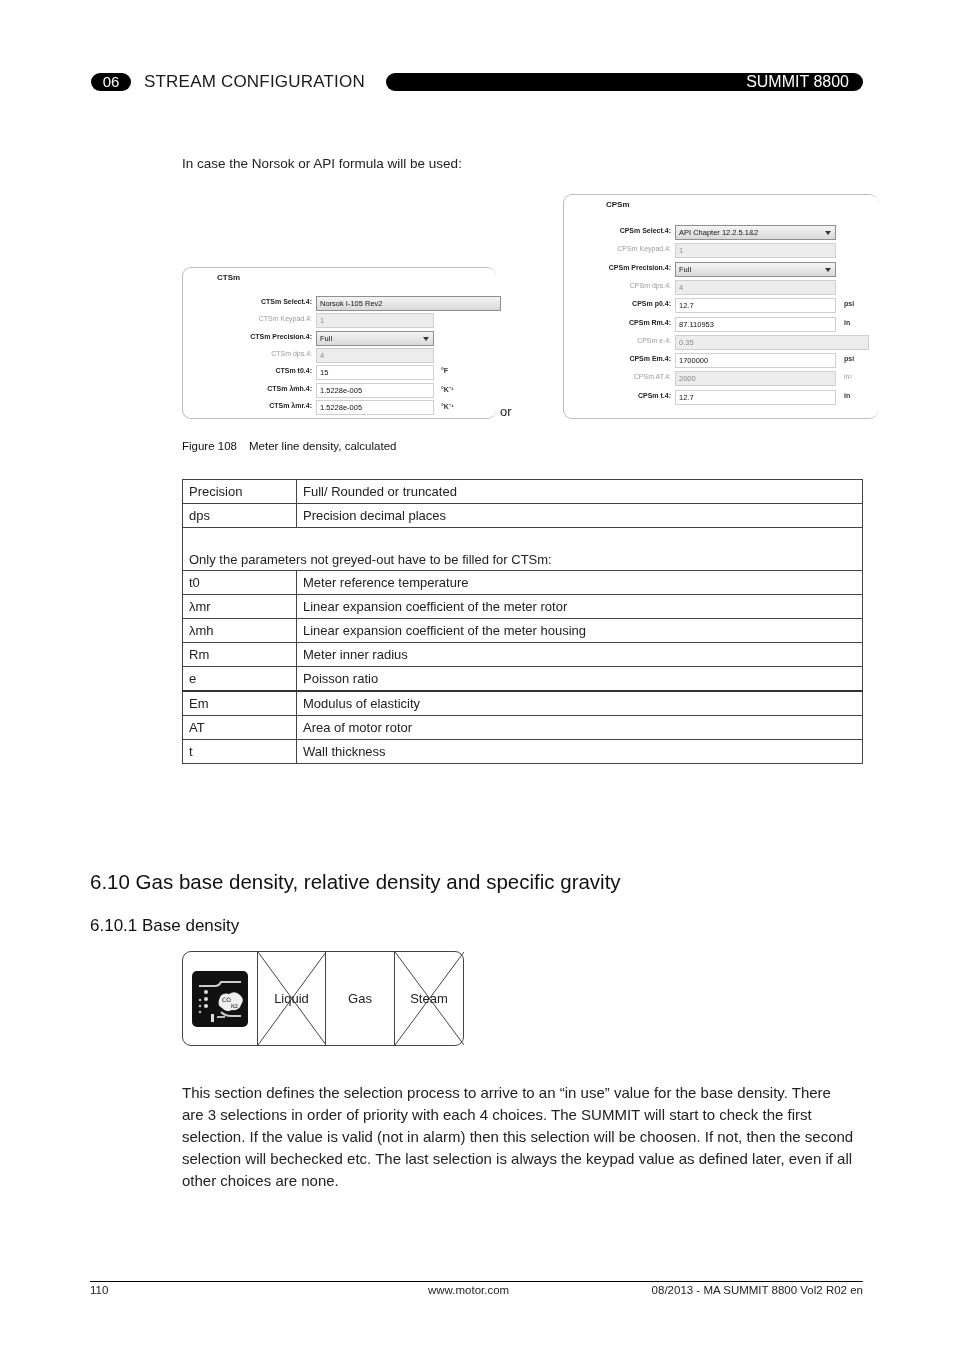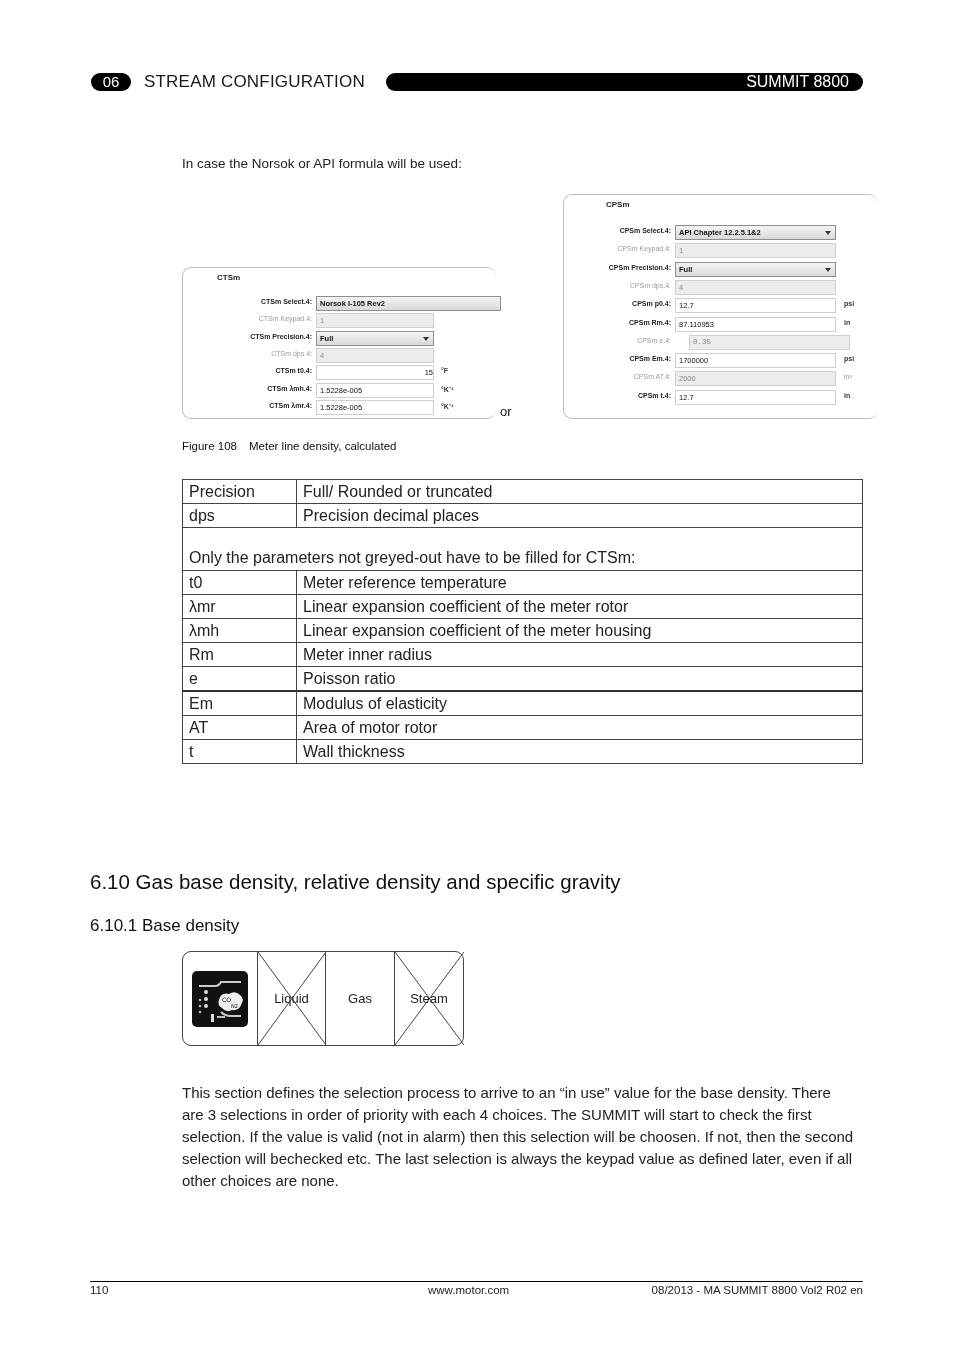--- a/index.html
+++ b/index.html
@@ -14,31 +14,31 @@
   .intro { left:182px; top:156px; font-size:13.5px; font-family:"Liberation Sans", sans-serif; color:#222; }
 
   
   .panel { background:#fff; border:1px solid #bdbdbd; box-sizing:border-box; font-family:"Liberation Sans", sans-serif; }
   .panel-title { position:absolute; font-size:8px; font-weight:bold; color:#222; }
   .prow { position:absolute; height:15px; }
   .plabel { position:absolute; right:0; top:2px; font-size:7px; font-weight:bold; color:#222; white-space:nowrap; text-align:right; }
   .plabel.grey { color:#9a9a9a; font-weight:normal; }
   .pfield { position:absolute; top:0; height:15px; border:1px solid #cfcfcf; background:#fff; box-sizing:border-box; font-size:7.5px; line-height:13px; padding-left:3px; color:#111; white-space:nowrap; overflow:hidden; }
   .pfield.grey { background:#ececec; color:#8a8a8a; }
-  .pfield.select { background:linear-gradient(#f4f4f4,#d9d9d9); border:1px solid #8f8f8f; font-weight:bold; }
+  .pfield.select { background:linear-gradient(#f4f4f4,#d9d9d9); border:1px solid #8f8f8f; font-weight:normal; }
   .caret { position:absolute; right:4px; top:5px; width:0; height:0; border-left:3px solid transparent; border-right:3px solid transparent; border-top:4px solid #333; }
   .punit { position:absolute; top:2px; font-size:7px; color:#333; font-weight:bold; }
   .punit.grey { color:#9a9a9a; font-weight:normal; }
   .or { left:500px; top:404px; font-size:13px; font-family:"Liberation Sans", sans-serif; }
 
   .caption { left:182px; top:440px; font-size:11.5px; font-family:"Liberation Sans", sans-serif; font-weight:500; color:#111; }
   .caption .gap { display:inline-block; width:12px; }
 
   
-  .ptable { left:182px; top:479px; width:681px; border-collapse:collapse; font-family:"Liberation Sans", sans-serif; font-size:16px; color:#222; }
+  .ptable { left:182px; top:479px; width:681px; border-collapse:collapse; font-family:"Liberation Sans", sans-serif; font-size:13px; color:#222; }
   .ptable td { border:1px solid #444; padding:0 6px; height:23px; vertical-align:middle; }
   .ptable td.k { width:101px; }
   .ptable tr.note td { height:39px; vertical-align:bottom; padding-bottom:3px; }
   .ptable tr.thick td { border-top:2px solid #333; }
 
   .h2 { left:90px; top:870px; font-size:20.5px; font-family:"Liberation Sans", sans-serif; color:#111; }
   .h3 { left:90px; top:916px; font-size:17px; font-family:"Liberation Sans", sans-serif; color:#111; }
 
   
   .media { left:182px; top:951px; height:95px; display:flex; border:1px solid #444; box-sizing:border-box; }
@@ -74,21 +74,21 @@
     <div class="prow" style="left: 0px; width: 100%; top: 62.6px;">
       <div class="plabel" style="right: auto; left: 0px; width: 129px;">CTSm Precision.4:</div>
       <div class="pfield select" style="left: 133px; width: 118px;">Full<span class="caret"></span></div>
     </div>
     <div class="prow" style="left: 0px; width: 100%; top: 79.9px;">
       <div class="plabel grey" style="right: auto; left: 0px; width: 129px;">CTSm dps.4:</div>
       <div class="pfield grey" style="left: 133px; width: 118px;">4</div>
     </div>
     <div class="prow" style="left: 0px; width: 100%; top: 97.2px;">
       <div class="plabel" style="right: auto; left: 0px; width: 129px;">CTSm t0.4:</div>
-      <div class="pfield" style="left: 133px; width: 118px; text-align: right;">15</div>
+      <div class="pfield" style="left: 133px; width: 118px;">15</div>
       <div class="punit" style="left: 258px;">°F</div>
     </div>
     <div class="prow" style="left: 0px; width: 100%; top: 114.5px;">
       <div class="plabel" style="right: auto; left: 0px; width: 129px;">CTSm λmh.4:</div>
       <div class="pfield" style="left: 133px; width: 118px;">1.5228e-005</div>
       <div class="punit" style="left: 258px;">°K⁻¹</div>
     </div>
     <div class="prow" style="left: 0px; width: 100%; top: 131.8px;">
       <div class="plabel" style="right: auto; left: 0px; width: 129px;">CTSm λmr.4:</div>
       <div class="pfield" style="left: 133px; width: 118px;">1.5228e-005</div>
@@ -121,21 +121,21 @@
       <div class="pfield" style="left: 111px; width: 161px;">12.7</div>
       <div class="punit" style="left: 280px;">psi</div>
     </div>
     <div class="prow" style="left: 0px; width: 100%; top: 121.5px;">
       <div class="plabel" style="right: auto; left: 0px; width: 107px;">CPSm Rm.4:</div>
       <div class="pfield" style="left: 111px; width: 161px;">87.110953</div>
       <div class="punit" style="left: 280px;">in</div>
     </div>
     <div class="prow" style="left: 0px; width: 100%; top: 139.8px;">
       <div class="plabel grey" style="right: auto; left: 0px; width: 107px;">CPSm e.4:</div>
-      <div class="pfield grey" style="left: 125px; width: 161px; font-family: Liberation Mono, monospace;">0.35</div>
+      <div class="pfield grey" style="left: 111px; width: 194px;">0.35</div>
     </div>
     <div class="prow" style="left: 0px; width: 100%; top: 158.1px;">
       <div class="plabel" style="right: auto; left: 0px; width: 107px;">CPSm Em.4:</div>
       <div class="pfield" style="left: 111px; width: 161px;">1700000</div>
       <div class="punit" style="left: 280px;">psi</div>
     </div>
     <div class="prow" style="left: 0px; width: 100%; top: 176.4px;">
       <div class="plabel grey" style="right: auto; left: 0px; width: 107px;">CPSm AT.4:</div>
       <div class="pfield grey" style="left: 111px; width: 161px;">2000</div>
       <div class="punit grey" style="left: 280px;">in²</div>

